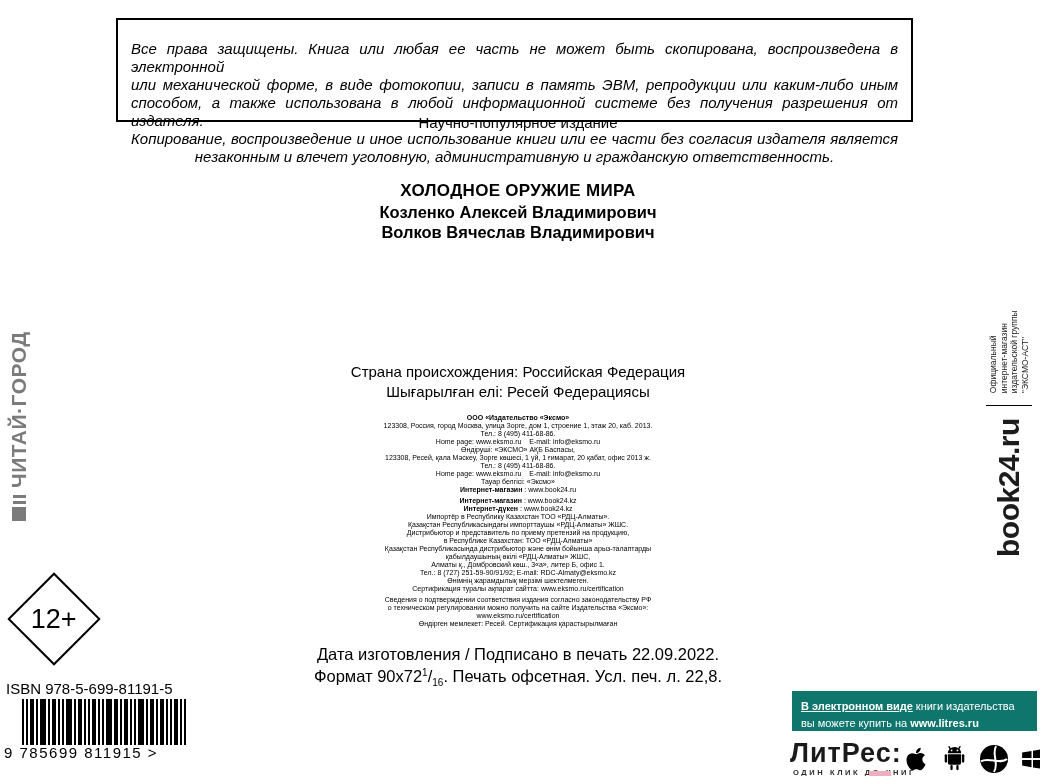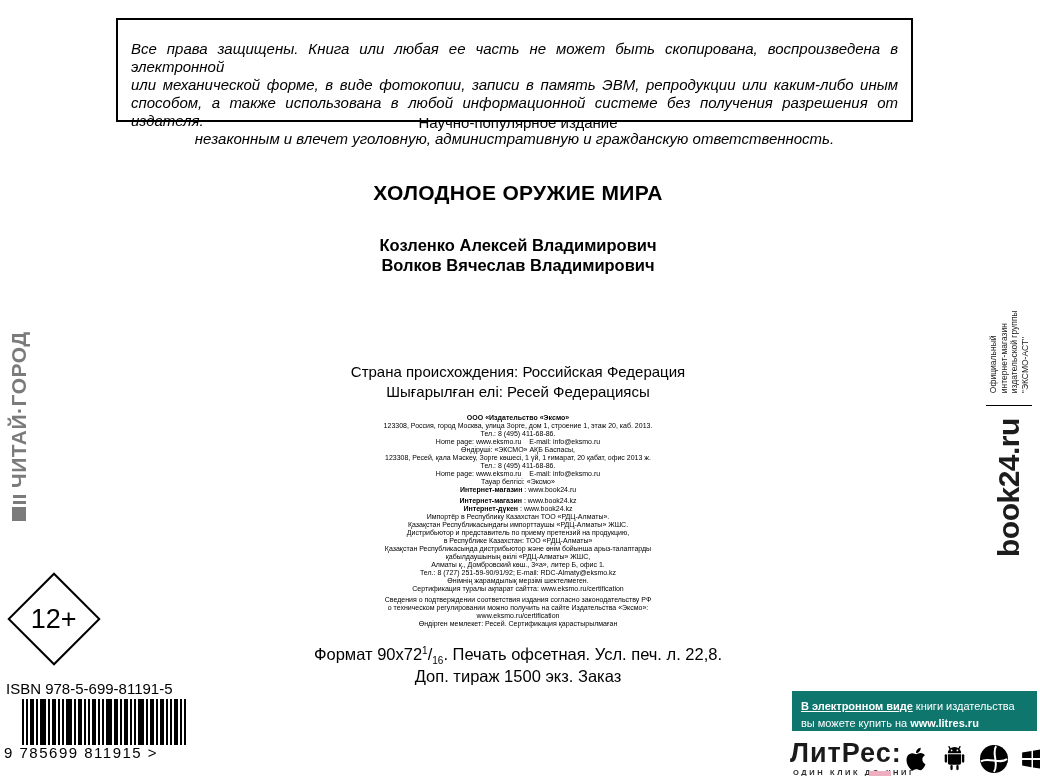--- a/index.html
+++ b/index.html
@@ -10,22 +10,22 @@
   .copyright-box{position:absolute;left:116px;top:18px;width:797px;height:104px;
     box-sizing:border-box;border:2px solid #000;padding:20px 13px;
     font-style:italic;font-size:15px;line-height:18px;}
   .cr-line{text-align:justify;text-align-last:justify;white-space:normal;}
   .cr-line.last{text-align:center;text-align-last:center;}
 
   
   .cblock{position:absolute;left:0;width:1036px;text-align:center;}
   .edition-type{top:114px;font-size:15px;}
   .series{top:145px;font-size:15px;letter-spacing:.3px;}
-  .book-title{top:181px;font-size:21px;font-weight:bold;letter-spacing:.3px;}
-  .authors{top:236px;font-size:16.5px;font-weight:bold;line-height:19.5px;}
+  .book-title{top:181px;font-size:17px;font-weight:bold;letter-spacing:.3px;}
+  .authors{top:203px;font-size:16.5px;font-weight:bold;line-height:19.5px;}
   .staff{top:300px;font-size:15px;line-height:19.5px;}
   .staff i{font-style:italic;}
   .origin{top:362px;font-size:15px;line-height:20px;}
   .imprint{top:414px;font-size:7px;line-height:8px;}
   .imp-line.gap{margin-top:3px;}
   .imp-line strong{font-weight:bold;}
   .print-info{top:644px;font-size:16.5px;line-height:21.5px;}
   .print-info sup{font-size:10px;line-height:0;}
   .print-info sub{font-size:10px;line-height:0;}
 
@@ -71,20 +71,21 @@
 </style>
 </head>
 <body>
 
 <div class="page">
 
   <div class="copyright-box">
       <div class="cr-line">Все права защищены. Книга или любая ее часть не может быть скопирована, воспроизведена в электронной</div>
       <div class="cr-line">или механической форме, в виде фотокопии, записи в память ЭВМ, репродукции или каким-либо иным</div>
       <div class="cr-line">способом, а также использована в любой информационной системе без получения разрешения от издателя.</div>
+      <div class="cr-line">Копирование, воспроизведение и иное использование книги или ее части без согласия издателя является</div>
       <div class="cr-line last">незаконным и влечет уголовную, административную и гражданскую ответственность.</div>
     </div>
 
   <div class="cblock edition-type">Научно-популярное издание</div>
   <div class="cblock book-title">ХОЛОДНОЕ ОРУЖИЕ МИРА</div>
   <div class="cblock authors">
       <div>Козленко Алексей Владимирович</div>
       <div>Волков Вячеслав Владимирович</div>
     </div>
   <div class="cblock origin">
@@ -114,22 +115,22 @@
       <div class="imp-line">Тел.: 8 (727) 251-59-90/91/92; E-mail: RDC-Almaty@eksmo.kz</div>
       <div class="imp-line">Өнімнің жарамдылық мерзімі шектелмеген.</div>
       <div class="imp-line">Сертификация туралы ақпарат сайтта: www.eksmo.ru/certification</div>
       <div class="imp-line gap">Сведения о подтверждении соответствия издания согласно законодательству РФ</div>
       <div class="imp-line">о техническом регулировании можно получить на сайте Издательства «Эксмо»:</div>
       <div class="imp-line">www.eksmo.ru/certification</div>
       <div class="imp-line">Өндірген мемлекет: Ресей. Сертификация қарастырылмаған</div>
     </div>
 
   <div class="cblock print-info">
+    <div>Дата изготовления / Подписано в печать 22.09.2022.</div>
     <div><span>Формат 90х72</span><sup>1</sup><span>/</span><sub>16</sub><span>. Печать офсетная. Усл. печ. л. 22,8.</span></div>
-    <div>Доп. тираж 1500 экз. Заказ</div>
   </div>
 
   <div class="chitai-rail">
     <span class="cg-mark">
       <span class="cg-square"></span>
         <span class="cg-bar"></span>
         <span class="cg-bar"></span>
     </span>
     <span class="cg-text">ЧИТАЙ·ГОРОД</span>
   </div>

